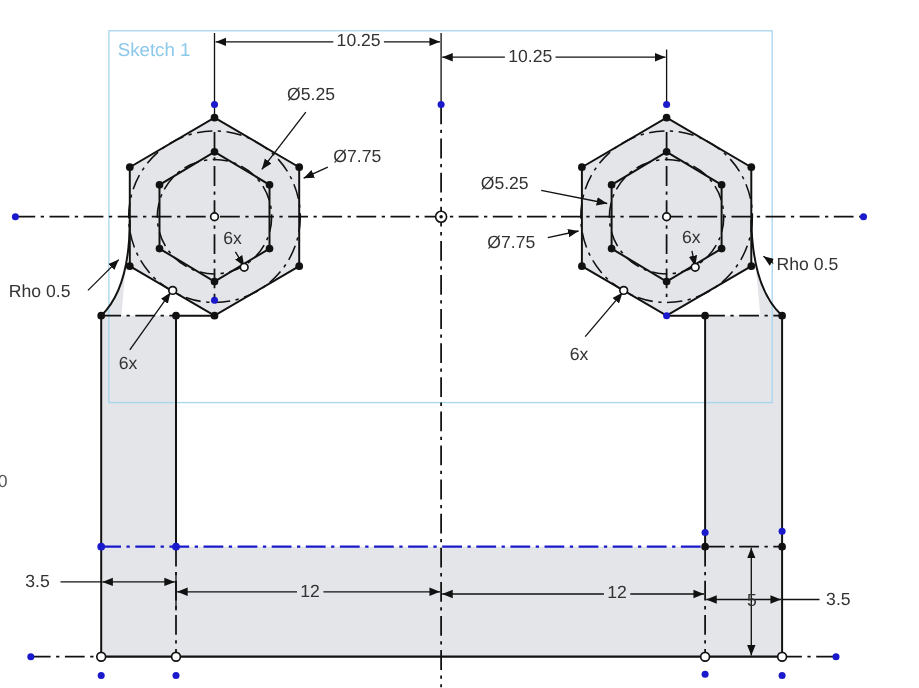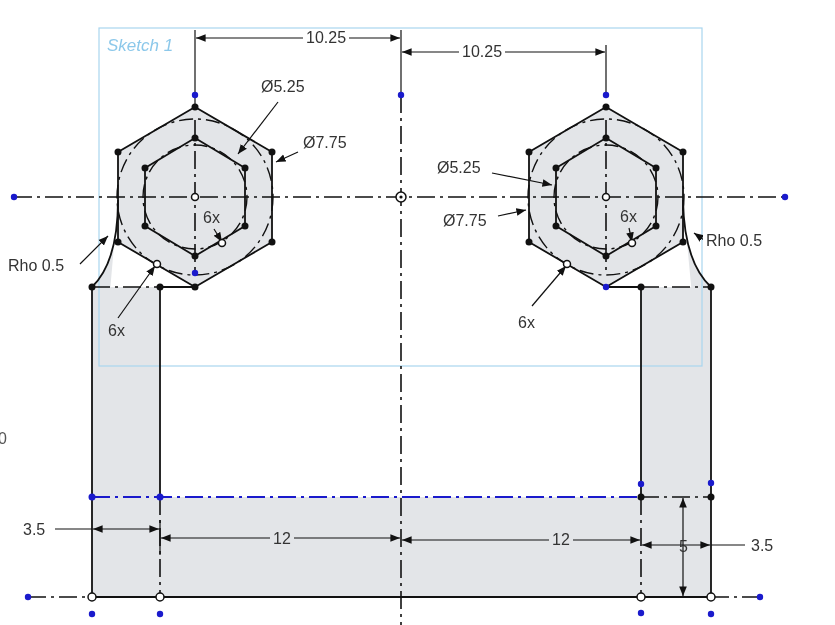--- a/index.html
+++ b/index.html
@@ -1,18 +1,18 @@
 <!DOCTYPE html>
 <html><head>
 <meta charset="utf-8">
 <style>
   html, body { margin: 0; padding: 0; background: #ffffff; }
   body { width: 835px; height: 625px; overflow: hidden; position: relative; font-family: "Liberation Sans", sans-serif; }
   #canvas { position: absolute; left: 0; top: 0; width: 835px; height: 625px; }
-  .sketch-label { position: absolute; left: 107px; top: 36px; color: #8cc8ea; font-size: 17px; font-family: "Liberation Sans", sans-serif; font-style: italic; }
+  .sketch-label { position: absolute; left: 107px; top: 36px; color: #8cc8ea; font-size: 17px; font-family: "Liberation Sans", sans-serif; }
   .dim { position: absolute; font-size: 16px; color: #333; background: #fff; padding: 0 3px; line-height: 18px; font-family: "Liberation Sans", sans-serif; white-space: nowrap; }
   .dim.nobg { background: transparent; }
 </style>
 </head>
 <body>
 
 <svg id="canvas" viewBox="0 0 835 625" xmlns="http://www.w3.org/2000/svg">
   <defs>
     <marker id="arr" viewBox="0 0 10 10" refX="10" refY="5" markerWidth="8" markerHeight="8" orient="auto-start-reverse">
       <path d="M0,1 L10,5 L0,9 z" fill="#111"></path>

